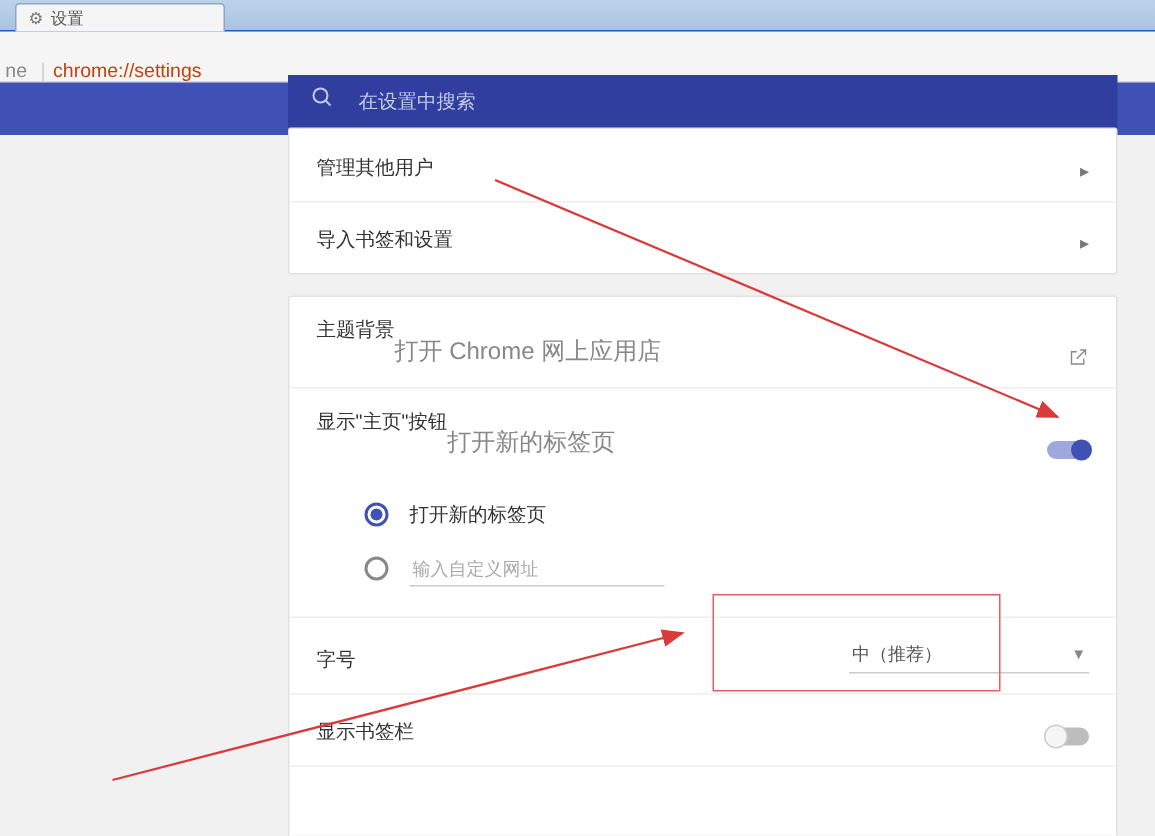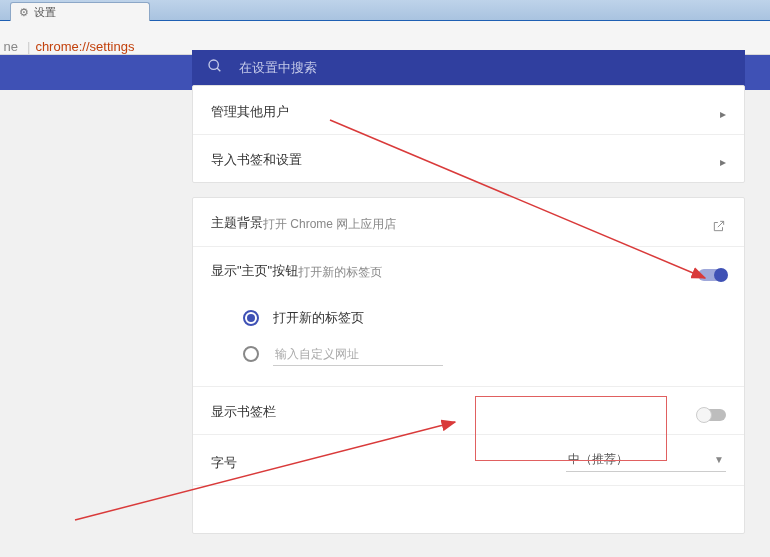--- a/index.html
+++ b/index.html
@@ -15,21 +15,21 @@
 .search-wrap{position:absolute;left:192px;top:50px;width:553px;height:35px;background:#303f9f;display:flex;align-items:center;padding:0 15px;gap:16px}
 .search-wrap svg{width:16px;height:16px;fill:none;stroke:#c5cae9;stroke-width:2}
 .search-wrap input{background:none;border:none;color:#c5cae9;font-size:13px;outline:none;flex:1}
 .search-wrap input::placeholder{color:#c5cae9}
 .content{position:absolute;left:192px;top:85px;width:553px}
 .card{background:#fff;border:1px solid #e2e2e2;border-radius:2px;margin-bottom:14px}
 .row{display:flex;align-items:flex-end;padding:13px 18px;border-top:1px solid #eee;font-size:13px;color:#333;min-height:48px;position:relative}
 .row:first-child{border-top:none}
 .row .caret{margin-left:auto;color:#777;font-size:12px}
 .section-label{font-size:12px;color:#777;margin:0 0 10px 6px}
-.row .sub{font-size:12px;color:#888;margin-top:2px}
+.row .sub{font-size:16px;color:#888;margin-top:13px}
 .col{display:flex;flex-direction:row}
 .ext-icon{margin-left:auto;width:14px;height:14px}
 .ext-icon svg{width:14px;height:14px;fill:none;stroke:#888;stroke-width:1.6}
 .toggle{margin-left:auto;width:28px;height:12px;border-radius:10px;position:relative}
 .toggle::after{content:"";position:absolute;width:14px;height:14px;border-radius:50%;top:-1px}
 .toggle.on{background:#9fa8da}
 .toggle.on::after{right:-2px;background:#3f51b5}
 .toggle.off{background:#bdbdbd}
 .toggle.off::after{left:-2px;background:#f5f5f5;border:1px solid #ccc;top:-2px}
 .radio-area{padding:6px 18px 14px 50px}
@@ -116,30 +116,30 @@
         <span class="radio checked"></span>
         <span>打开新的标签页</span>
       </div>
       <div class="radio-row">
         <span class="radio"></span>
         <input class="url-input" type="text" placeholder="输入自定义网址" style="">
       </div>
     </div>
 
     <div class="row">
-      <span>显示书签栏</span>
-      <div class="toggle off"></div>
-    </div>
-
-    <div class="row">
       <span>字号</span>
       <div class="dropdown">
         <span>中（推荐）</span>
         <span class="dd-caret">▼</span>
       </div>
+    </div>
+
+    <div class="row">
+      <span>显示书签栏</span>
+      <div class="toggle off"></div>
     </div>
 
     <div class="row">
       
       
     </div>
 
   </div>
 </div>
 

